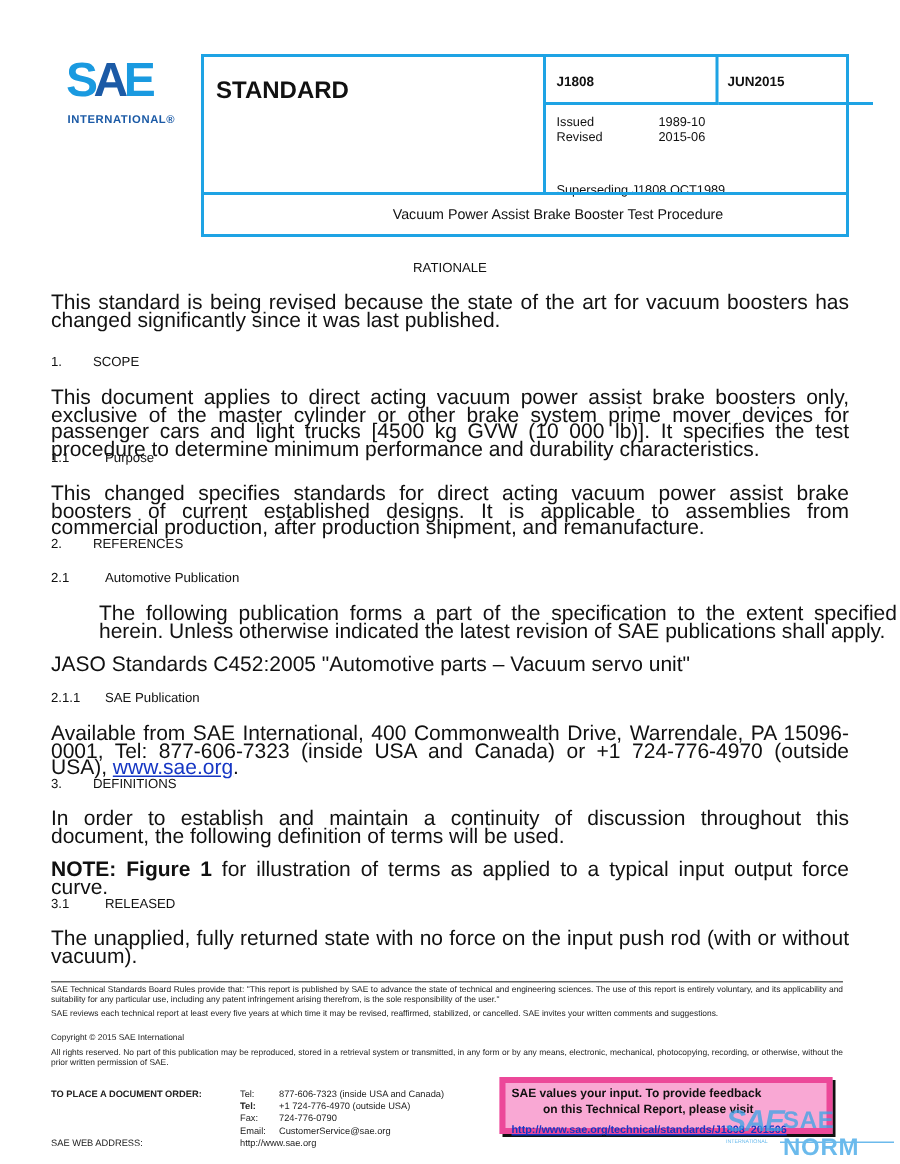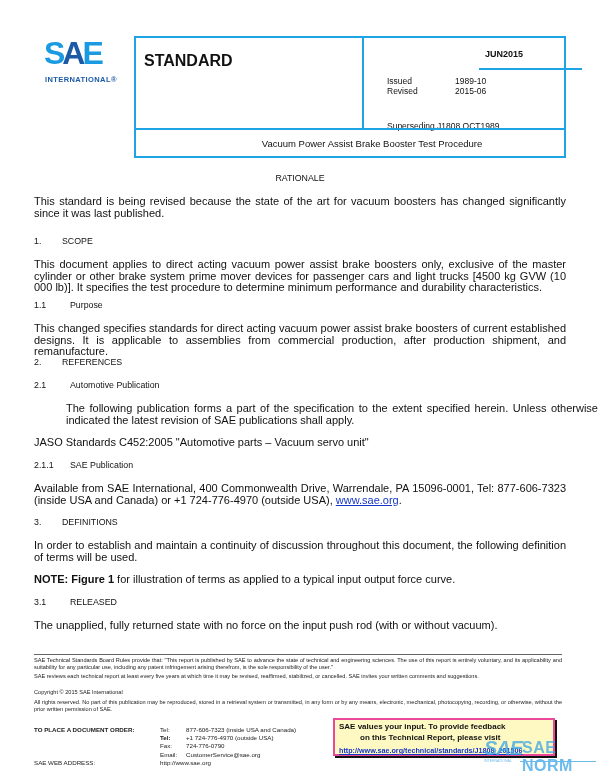--- a/index.html
+++ b/index.html
@@ -17,46 +17,46 @@
     .logo-sub { position: absolute; left: 1px; top: 38px; font-size: 7.5px; font-weight: bold; color: #1b5aa6; letter-spacing: 0.4px; }
 
     
     .hdr { left: 134px; top: 36px; width: 432px; height: 122px; border: 2px solid #1ea3e4; box-sizing: border-box; }
     .hdr .title-cell { position: absolute; left: 0; top: 0; width: 228px; height: 90px; border-right: 2px solid #1ea3e4; box-sizing: border-box; }
     .hdr .title { position: absolute; left: 8px; top: 15px; font-size: 16px; font-weight: bold; line-height: 16px; color: #111; }
     .hdr .num-cell { position: absolute; left: 228px; top: 0; width: 115px; height: 32px; border-right: 2px solid #1ea3e4; border-bottom: 2px solid #1ea3e4; box-sizing: border-box; }
     .hdr .date-cell { position: absolute; left: 343px; top: 0; width: 103px; height: 32px; border-bottom: 2px solid #1ea3e4; box-sizing: border-box; }
     .hdr .cell-text { position: absolute; left: 7px; top: 11px; font-size: 9px; font-weight: bold; }
     .hdr .date-cell .cell-text { left: 6px; }
-    .hdr .issue-cell { position: absolute; left: 244px; top: 32px; width: 200px; height: 50px; }
+    .hdr .issue-cell { position: absolute; left: 228px; top: 32px; width: 200px; height: 50px; }
     .hdr .issue-row { position: absolute; left: 7px; font-size: 8.5px; }
     .hdr .issue-row .k { display: inline-block; width: 68px; }
     .hdr .supersede { position: absolute; left: 7px; top: 39px; font-size: 8.5px; margin-top: 12px; }
     .hdr .subject-cell { position: absolute; left: 0; top: 90px; width: 428px; height: 28px; border-top: 2px solid #1ea3e4; box-sizing: border-box; }
     .hdr .subject { position: absolute; left: 0; right: 0; top: 8px; text-align: center; font-size: 9.5px; margin-left: 44px; }
 
     
-    .body-text { left: 34px; width: 532px; font-size: 11px; line-height: 11.5px; text-align: justify; color: #111; }
+    .body-text { left: 34px; width: 532px; font-size: 14px; line-height: 11.5px; text-align: justify; color: #111; }
     .heading { left: 34px; font-size: 8.8px; line-height: 11.5px; color: #111; }
     .heading .num { display: inline-block; width: 14px; }
     .heading .num.wide { width: 28px; }
     .heading .num.wider { width: 36px; }
     .center-h { left: 0; width: 600px; text-align: center; font-size: 8.8px; }
     a.link { color: #1536c4; text-decoration: underline; }
 
     
     .footer-rule { left: 34px; top: 654px; width: 528px; height: 0; border-top: 1.5px solid #666; }
     .fine { left: 34px; width: 528px; font-size: 5.6px; line-height: 7px; color: #222; text-align: justify; }
     .order-label { left: 34px; font-size: 6.2px; font-weight: bold; color: #222; }
     .order-web { left: 34px; font-size: 6.2px; color: #222; }
     .order-table { left: 160px; top: 726px; font-size: 6.2px; line-height: 8.2px; color: #222; }
     .order-table .k { display: inline-block; width: 26px; }
     .order-table .k.b { font-weight: bold; }
 
-    .feedback { left: 333px; top: 718px; width: 222px; height: 38px; border: 2px solid #ec4899; box-shadow: 2px 2px 0 #111; background: #fef9c3; box-sizing: border-box; }
+    .feedback { left: 333px; top: 718px; width: 222px; height: 38px; border: 4px solid #ec4899; box-shadow: 2px 2px 0 #111; background: #f9a8d4; box-sizing: border-box; }
     .feedback .fb-line { position: absolute; left: 4px; font-size: 8px; font-weight: bold; color: #111; white-space: nowrap; }
     .feedback .fb-link { position: absolute; left: 4px; top: 26px; font-size: 7.2px; font-weight: bold; color: #1536c4; text-decoration: underline; white-space: nowrap; }
 
     .watermark { left: 484px; top: 737px; width: 116px; height: 34px; opacity: 0.75; }
     .watermark .wm-sae { position: absolute; left: 0; top: 0; font-size: 20px; font-weight: bold; font-style: italic; color: #3aa4e6; letter-spacing: -1px; }
     .watermark .wm-norm { position: absolute; left: 38px; top: 2px; font-size: 16px; font-weight: bold; color: #3aa4e6; letter-spacing: 0.5px; }
     .watermark .wm-sub { position: absolute; left: 0; top: 22px; font-size: 3.5px; color: #3aa4e6; }
     .watermark .wm-line { position: absolute; left: 36px; top: 24px; width: 76px; border-top: 0.8px solid #3aa4e6; }
   </style>
 </head>
@@ -65,20 +65,23 @@
 <div class="abs logo">
   <div class="logo-letters"><span>S</span><span class="a">A</span><span>E</span></div>
   <div class="logo-sub">INTERNATIONAL®</div>
 </div>
 
 <div class="abs hdr">
   <div class="title-cell">
     <div class="title">
       <div>STANDARD</div>
     </div>
+  </div>
+  <div class="num-cell">
+    <div class="cell-text">J1808</div>
   </div>
   <div class="date-cell">
     <div class="cell-text">JUN2015</div>
   </div>
   <div class="issue-cell">
     <div class="issue-row" style="top:6px;">
       <span class="k">Issued</span><span>1989-10</span>
     </div>
     <div class="issue-row" style="top:16px;">
       <span class="k">Revised</span><span>2015-06</span>

